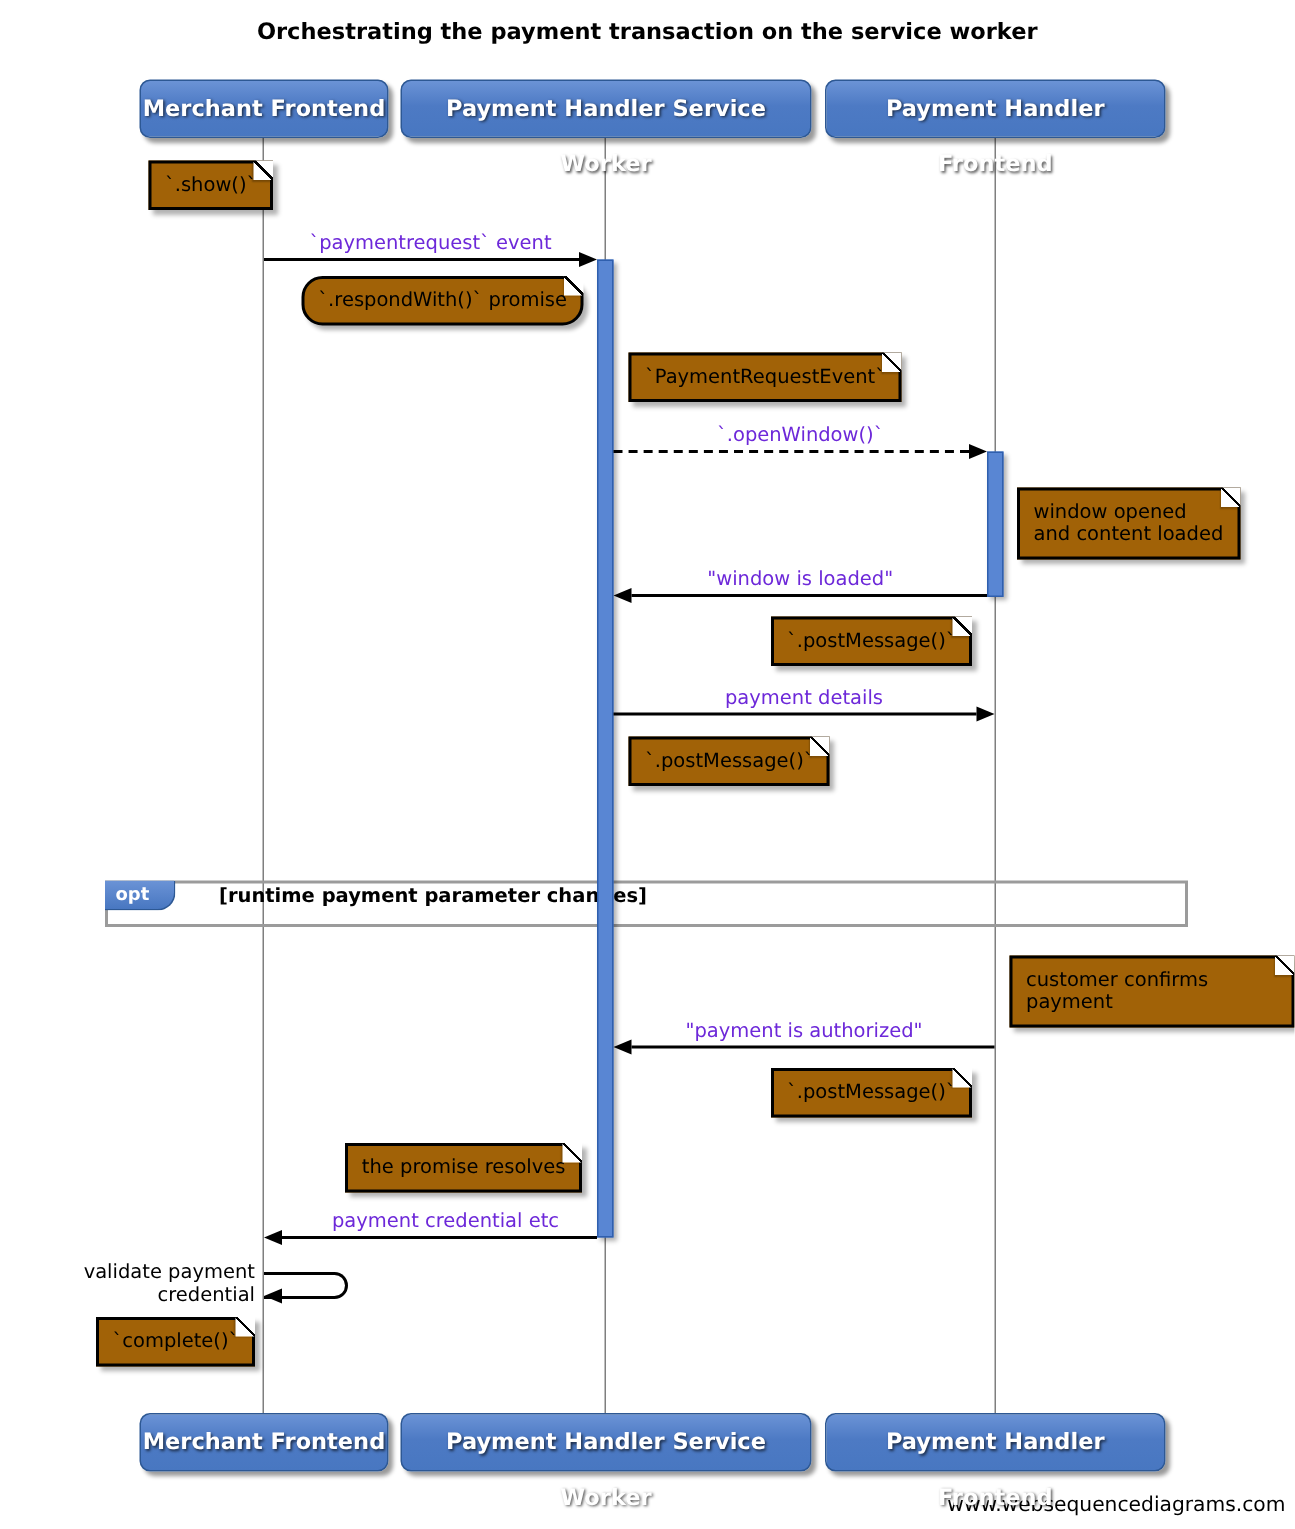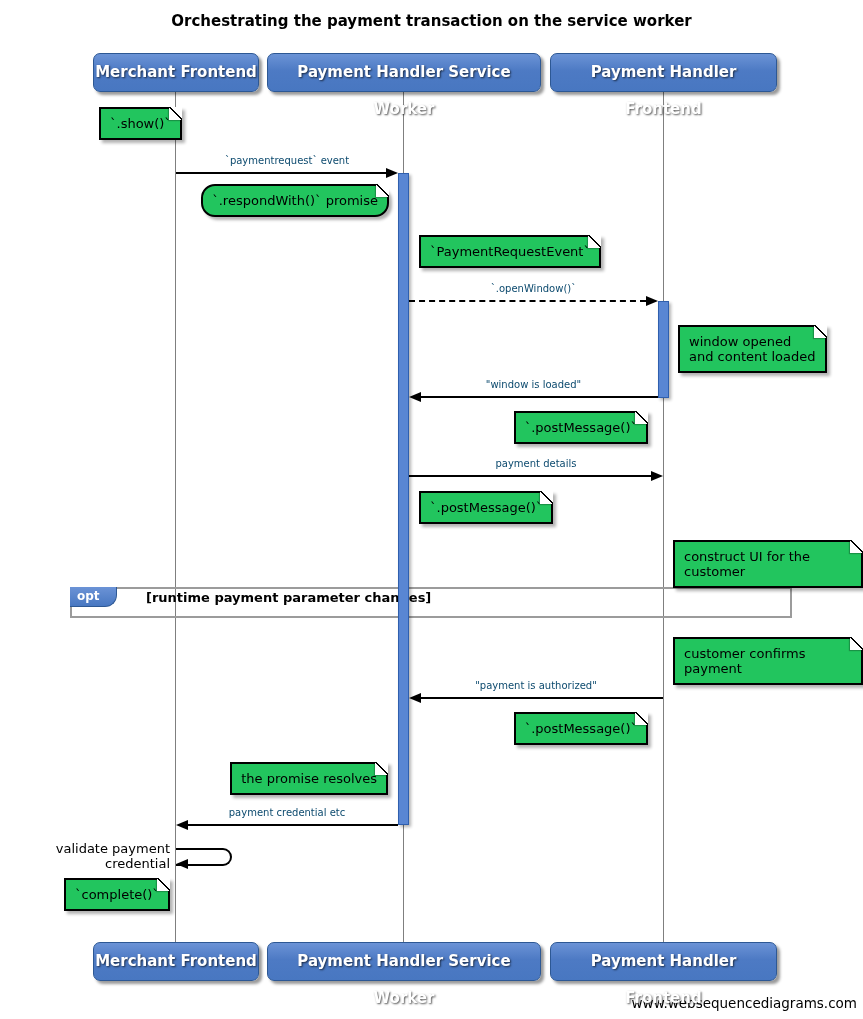--- a/index.html
+++ b/index.html
@@ -21,28 +21,28 @@
 
   .activation { position: absolute; width: 11px; background: #5986d3; border: 1.5px solid #2f5fae;
                 box-shadow: 2px 2px 3px rgba(0,0,0,0.30); z-index: 2; }
 
   .mline { position: absolute; height: 0; border-top: 2px solid #000; z-index: 3; }
   .mline.dashed { border-top-style: dashed; }
   .ah-right { position: absolute; width: 0; height: 0; border-top: 5px solid transparent;
               border-bottom: 5px solid transparent; border-left: 12px solid #000; z-index: 3; }
   .ah-left  { position: absolute; width: 0; height: 0; border-top: 5px solid transparent;
               border-bottom: 5px solid transparent; border-right: 12px solid #000; z-index: 3; }
-  .mlabel { position: absolute; font-size: 10px; color: #0c4a6e; text-align: center; z-index: 3; }
+  .mlabel { position: absolute; font-size: 13px; color: #6d28d9; text-align: center; z-index: 3; }
 
   .self-loop { position: absolute; left: 176px; top: 848px; width: 56px; height: 18px;
                border: 2px solid #000; border-left: none; border-radius: 0 9px 9px 0; z-index: 3; }
   .self-label { position: absolute; left: 0; top: 841px; width: 170px; text-align: right;
                 font-size: 13px; z-index: 3; }
 
-  .note { position: absolute; background: #22c55e; border: 2px solid #000; padding: 7px 9px;
+  .note { position: absolute; background: #a16207; border: 2px solid #000; padding: 7px 9px;
           font-size: 13px; color: #000; box-shadow: 3px 3px 3px rgba(0,0,0,0.30);
           white-space: pre-line; z-index: 4; }
   .note::before { content: ""; position: absolute; top: -2px; right: -2px; width: 0; height: 0;
                   border-top: 13px solid #fff; border-left: 13px solid transparent; }
   .note::after  { content: ""; position: absolute; top: -2px; right: -2px; width: 13px; height: 13px;
                   background: linear-gradient(225deg, rgba(255,255,255,0) 0px, rgba(255,255,255,0) 8.2px,
                               #000 8.2px, #000 9.8px, #fff 9.8px, #fff 100%);
                   box-shadow: -1px 1px 1px rgba(0,0,0,0.25); }
 
   .fragment { position: absolute; left: 70px; top: 587px; width: 722px; height: 31px;
@@ -94,36 +94,35 @@
   <div class="ah-left" style="left:409px; top:392px;"></div>
 
   <div class="mlabel" style="left:409px; top:458px; width:254px;">payment details</div>
   <div class="mline" style="left:409px; top:475px; width:242px;"></div>
   <div class="ah-right" style="left:651px; top:471px;"></div>
 
   <div class="mlabel" style="left:409px; top:680px; width:254px;">"payment is authorized"</div>
   <div class="mline" style="left:421px; top:697px; width:242px;"></div>
   <div class="ah-left" style="left:409px; top:693px;"></div>
 
-  <div class="mlabel" style="left:176px; top:807px; width:222px;">payment credential etc</div>
+  <div class="mlabel" style="left:186px; top:807px; width:222px;">payment credential etc</div>
   <div class="mline" style="left:188px; top:824px; width:210px;"></div>
   <div class="ah-left" style="left:176px; top:820px;"></div>
 
   <div class="self-label">validate payment credential</div>
   <div class="self-loop"></div>
   <div class="ah-left" style="left:176px; top:859px;"></div>
 
   <div class="note" style="left:99px;  top:107px;">`.show()`</div>
   <div class="note" style="right:474px; top:184px;border-radius:14px;">`.respondWith()` promise</div>
   <div class="note" style="left:419px; top:235px;">`PaymentRequestEvent`</div>
   <div class="note" style="left:678px; top:315px;margin-top:10px;">window opened
 and content loaded</div>
   <div class="note" style="right:215px; top:411px;">`.postMessage()`</div>
   <div class="note" style="left:419px; top:491px;">`.postMessage()`</div>
-  <div class="note" style="left:673px; top:540px;">construct UI for the customer</div>
   <div class="note" style="left:673px; top:637px;">customer confirms payment</div>
   <div class="note" style="right:215px; top:712px;">`.postMessage()`</div>
   <div class="note" style="right:475px; top:762px;">the promise resolves</div>
   <div class="note" style="left:64px;  top:878px;">`complete()`</div>
 
   <div class="footer">www.websequencediagrams.com</div>
 
 </div>
 
 </body></html>

